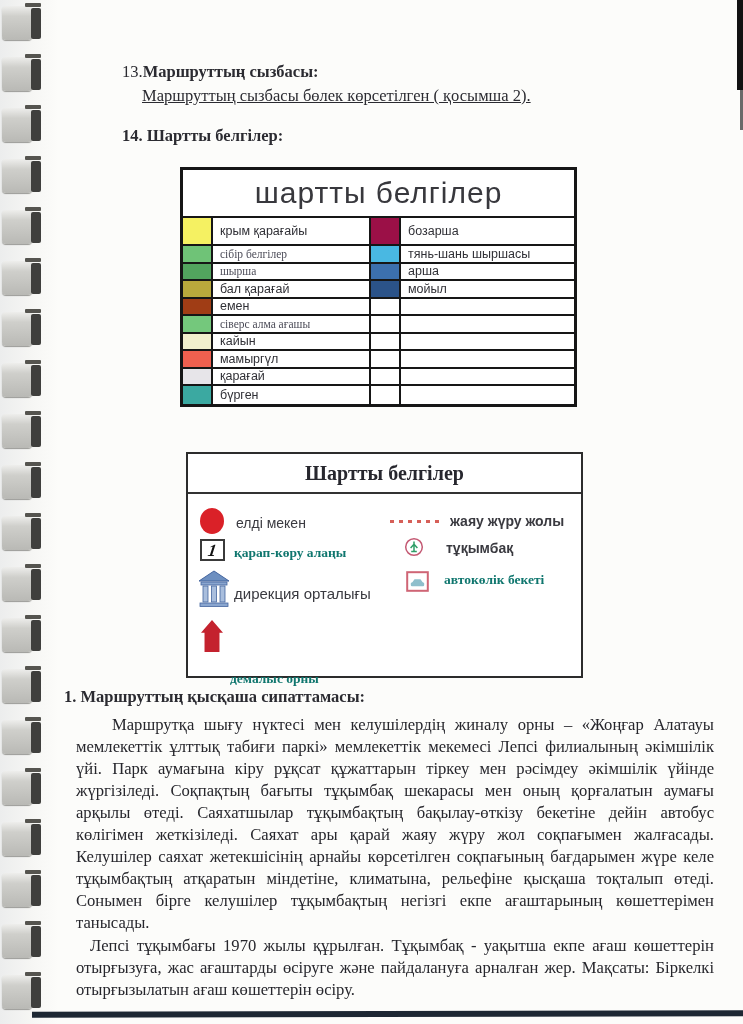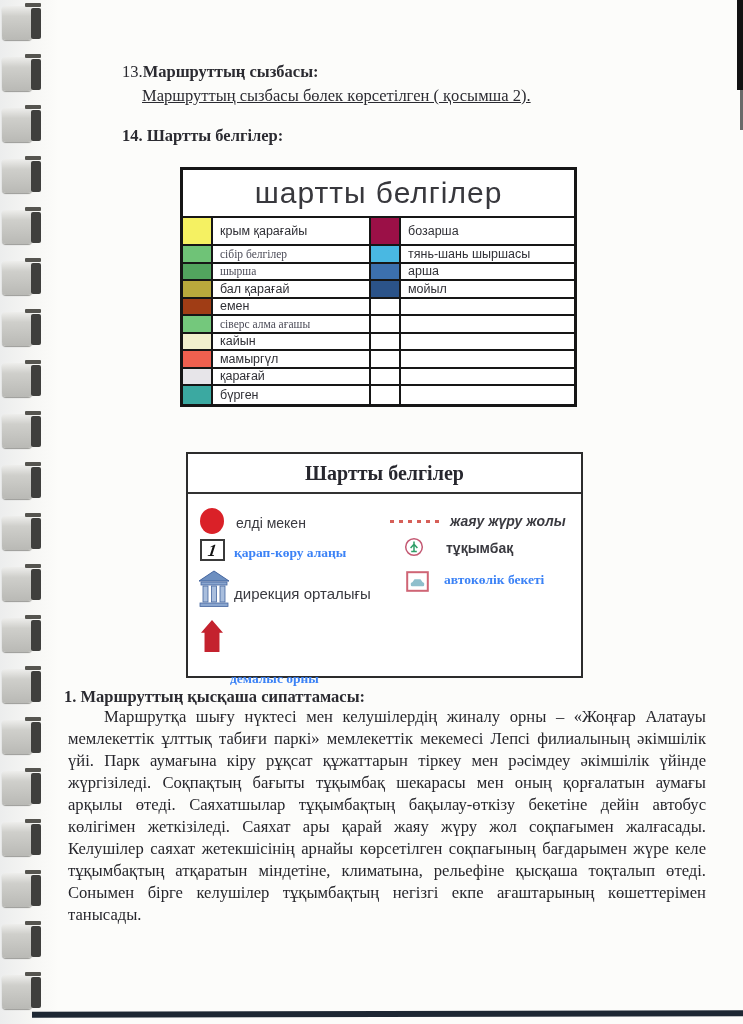--- a/index.html
+++ b/index.html
@@ -26,21 +26,21 @@
   .edge-bottom { position:absolute; left:32px; right:0; top:1011px; height:6px;
     background:#1d2733; transform:rotate(-0.12deg); }
 
   
   .h-sec { position:absolute; font-size:16.5px; }
   .h-sec .num { font-weight:normal; }
   .h-sec .num.b { font-weight:bold; }
   .h-sec .ttl { font-weight:bold; }
   .body-line { position:absolute; font-size:16.5px; }
   .para { position:absolute; left:64px; width:638px; font-size:16.6px; line-height:22px;
-    text-align:justify; margin:4px; color:#26262c; }
+    text-align:justify; margin:12px; color:#26262c; }
 
   
   .t1 { position:absolute; left:180px; top:167px; width:397px;
     border:3px solid #161616; background:#fff; box-sizing:border-box; }
   .t1-head { height:48px; border-bottom:2px solid #161616; display:flex; align-items:center;
     justify-content:center; font-family:"Liberation Sans",sans-serif; font-size:30px;
     letter-spacing:1px; color:#38383d; box-sizing:border-box; }
   .t1r { display:grid; grid-template-columns:30px 158px 30px 1fr; height:17.5px; }
   .t1r.first { height:28px; }
   .t1c { border-right:2px solid #161616; border-bottom:2px solid #161616; box-sizing:border-box; }
@@ -51,21 +51,21 @@
   .t1c.lb.sm { font-family:"Liberation Serif",serif; font-size:11.5px; color:#4c4c58; }
 
   
   .t2 { position:absolute; left:186px; top:452px; width:397px; height:226px;
     border:2px solid #2c2c2c; background:#fff; box-sizing:border-box; }
   .t2-head { height:40px; border-bottom:2px solid #333; display:flex; align-items:center;
     justify-content:center; font-weight:bold; font-size:20px; color:#27272e; box-sizing:border-box; }
   .ml-item { position:absolute; }
   .ml-sans { font-family:"Liberation Sans",sans-serif; font-size:14px; color:#3a3a40; }
   .ml-sansb { font-family:"Liberation Sans",sans-serif; font-size:14px; font-weight:bold; color:#3a3a40; }
-  .ml-serifb { font-family:"Liberation Serif",serif; font-size:13.5px; font-weight:bold; color:#3b82f6; }
+  .ml-serifb { font-family:"Liberation Serif",serif; font-size:13.5px; font-weight:bold; color:#0f766e; }
 
   .icon-ellipse { width:24px; height:26px; border-radius:50%; background:#da2128; }
   .icon-flag { width:25px; height:22px; border:2px solid #3a3a3a; background:#fff;
     display:flex; align-items:center; justify-content:center; box-sizing:border-box; }
   .icon-flag span { font-family:"Liberation Serif",serif; font-weight:800; font-style:italic;
     font-size:17px; color:#111; transform:skewX(-8deg); line-height:1; }
   .icon-dashes { width:50px; height:3px;
     background:repeating-linear-gradient(90deg,#d65f58 0 4px, rgba(0,0,0,0) 4px 9px); }
   .icon-house { width:22px; height:32px; background:#c4222e;
     clip-path:polygon(50% 0%,100% 40%,84% 40%,84% 100%,16% 100%,16% 40%,0% 40%); }
@@ -181,21 +181,21 @@
     <div class="t2-head">Шартты белгілер</div>
 
     <div class="ml-item" style="left:12px; top:54px;">
       <div class="icon-ellipse"></div>
     </div>
     <div class="ml-item ml-sans" style="left:48px; top:61px;">елді мекен</div>
 
     <div class="ml-item" style="left:202px; top:66px;">
       <div class="icon-dashes"></div>
     </div>
-    <div class="ml-item ml-sansb" style="left:262px; top:59px;font-style:italic;">жаяу жүру жолы</div>
+    <div class="ml-item ml-sansb" style="left:262px; top:59px;">жаяу жүру жолы</div>
 
     <div class="ml-item" style="left:12px; top:85px;">
       <div class="icon-flag">
         <span>1</span>
       </div>
     </div>
     <div class="ml-item ml-serifb" style="left:46px; top:91px;">қарап-көру алаңы</div>
 
     <div class="ml-item" style="left:216px; top:83px;">
       <svg width="20" height="20" viewBox="0 0 20 20">
@@ -230,14 +230,15 @@
       <div class="icon-house"></div>
     </div>
     <div class="ml-item ml-serifb" style="left:42px; top:181px;margin-top:36px;">демалыс орны</div>
   </div>
 
   <div class="h-sec" style="left:64px; top:687px;">
     <span class="num b">1.</span>
     <span class="ttl">Маршруттың қысқаша сипаттамасы:</span>
   </div>
   <p class="para" style="top:702px; text-indent:36px;">Маршрутқа шығу нүктесі мен келушілердің жиналу орны – «Жоңғар Алатауы мемлекеттік ұлттық табиғи паркі» мемлекеттік мекемесі Лепсі филиалының әкімшілік үйі. Парк аумағына кіру рұқсат құжаттарын тіркеу мен рәсімдеу әкімшілік үйінде жүргізіледі. Соқпақтың бағыты тұқымбақ шекарасы мен оның қорғалатын аумағы арқылы өтеді. Саяхатшылар тұқымбақтың бақылау-өткізу бекетіне дейін автобус көлігімен жеткізіледі. Саяхат ары қарай жаяу жүру жол соқпағымен жалғасады. Келушілер саяхат жетекшісінің арнайы көрсетілген соқпағының бағдарымен жүре келе тұқымбақтың атқаратын міндетіне, климатына, рельефіне қысқаша тоқталып өтеді.  Сонымен бірге келушілер тұқымбақтың негізгі екпе ағаштарының көшеттерімен танысады.</p>
+  <p class="para" style="top:923px; text-indent:14px;">Лепсі тұқымбағы 1970 жылы құрылған. Тұқымбақ - уақытша екпе ағаш көшеттерін отырғызуға, жас ағаштарды өсіруге және пайдалануға арналған жер. Мақсаты: Біркелкі отырғызылатын ағаш көшеттерін өсіру.</p>
 
 </div>
 
 </body></html>

